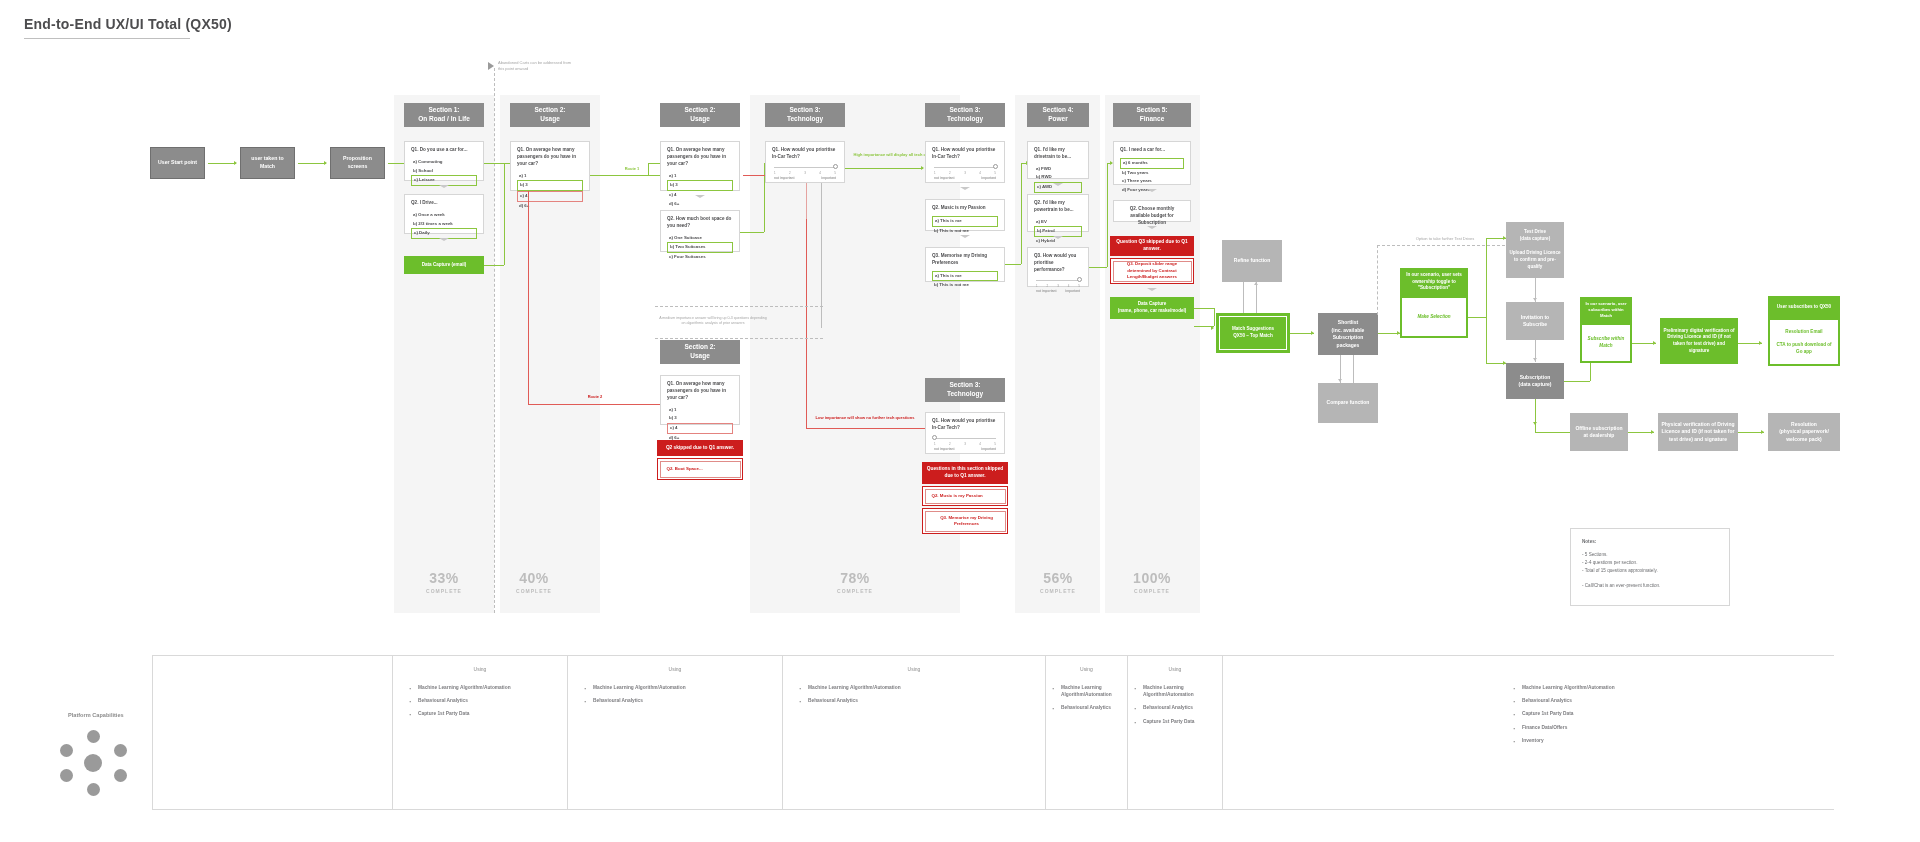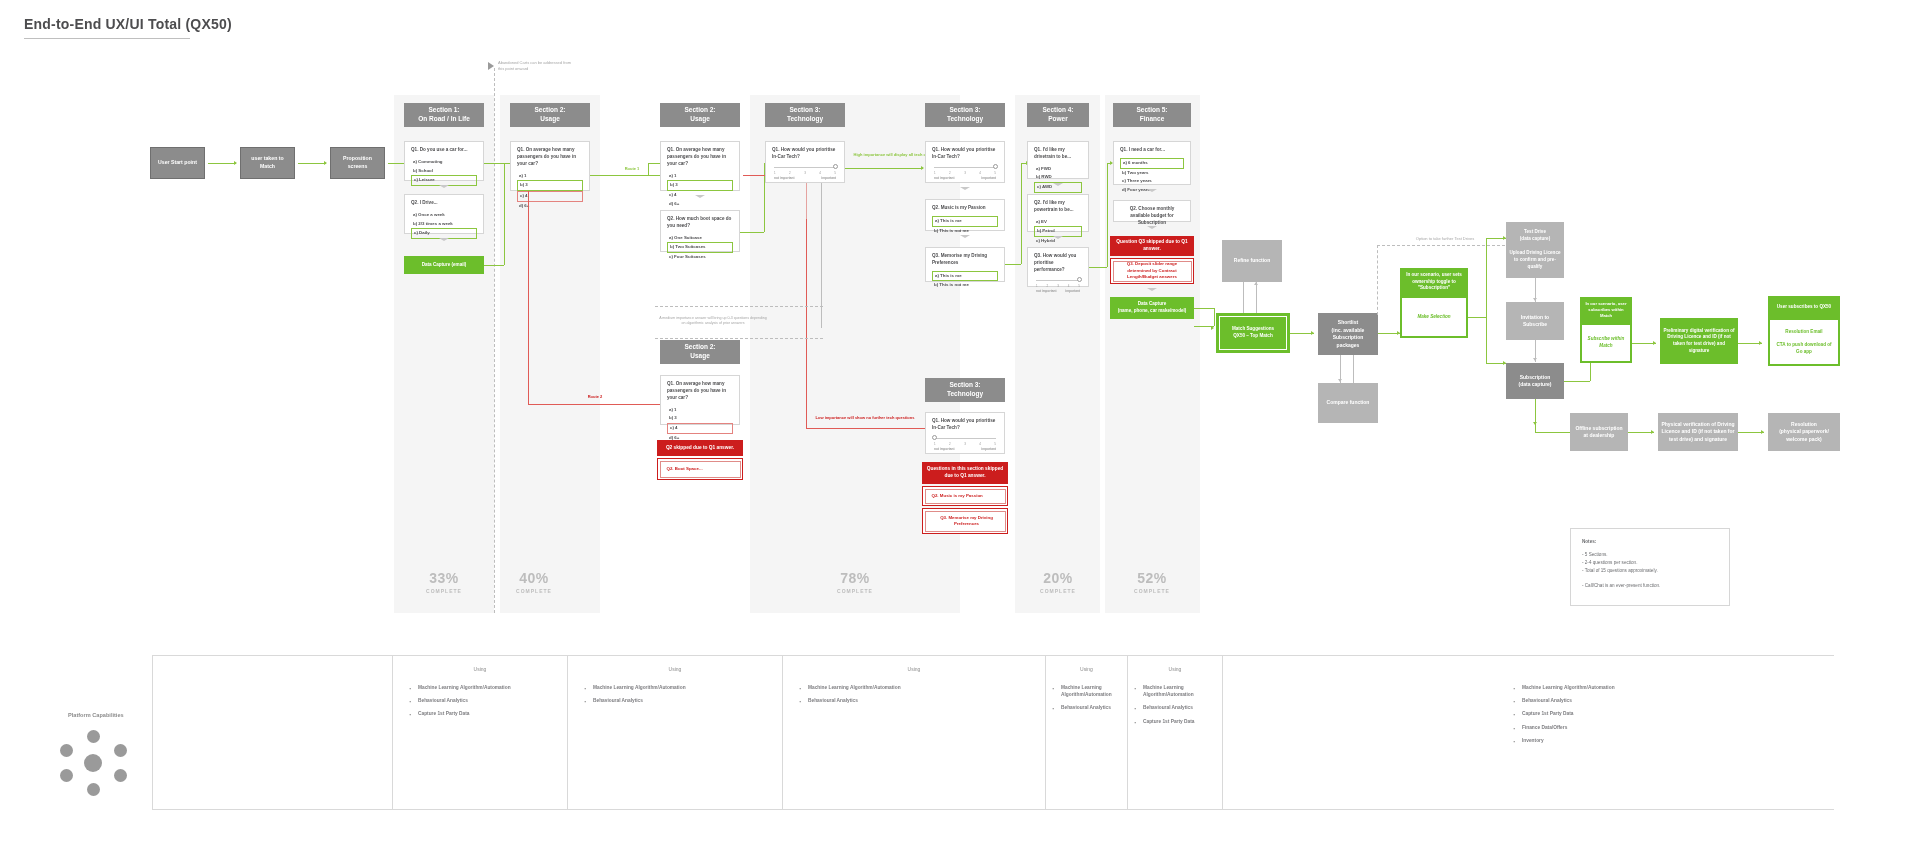--- a/index.html
+++ b/index.html
@@ -487,25 +487,25 @@
 </div>
 <div class="abs pct" style="left:494px;top:570px;width:80px;">
   <div class="num">40%</div>
   <div class="lab">COMPLETE</div>
 </div>
 <div class="abs pct" style="left:815px;top:570px;width:80px;">
   <div class="num">78%</div>
   <div class="lab">COMPLETE</div>
 </div>
 <div class="abs pct" style="left:1018px;top:570px;width:80px;">
-  <div class="num">20%</div>
+  <div class="num">56%</div>
   <div class="lab">COMPLETE</div>
 </div>
 <div class="abs pct" style="left:1112px;top:570px;width:80px;">
-  <div class="num">52%</div>
+  <div class="num">100%</div>
   <div class="lab">COMPLETE</div>
 </div>
 
 <div class="abs greybox light" style="left:1222px;top:240px;width:60px;height:42px;white-space:pre-line;">Refine function</div>
 <div class="abs vline grey" style="left:1243px;top:282px;height:35px;"></div>
 <div class="abs vline grey" style="left:1256px;top:282px;height:35px;"></div>
 <div class="abs arrow-d" style="left:1240.5px;top:313px;"></div>
 <div class="abs" style="left:1253.5px;top:282px;width:0;height:0;border-left:2.5px solid transparent;border-right:2.5px solid transparent;border-bottom:3.5px solid #bdbdbd;"></div>
 
 <div class="abs greenbox outline" style="left:1216px;top:313px;width:74px;height:40px;">

